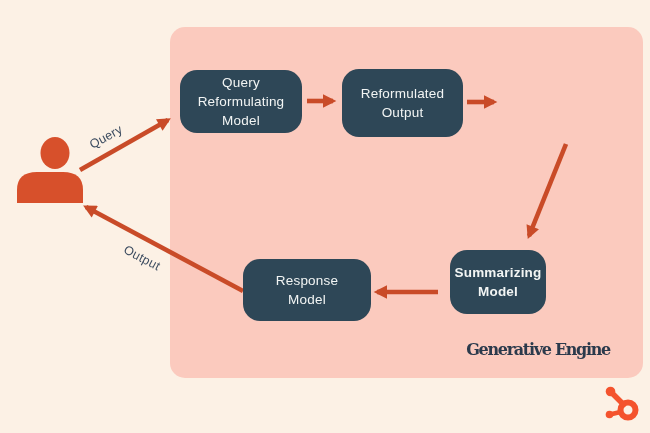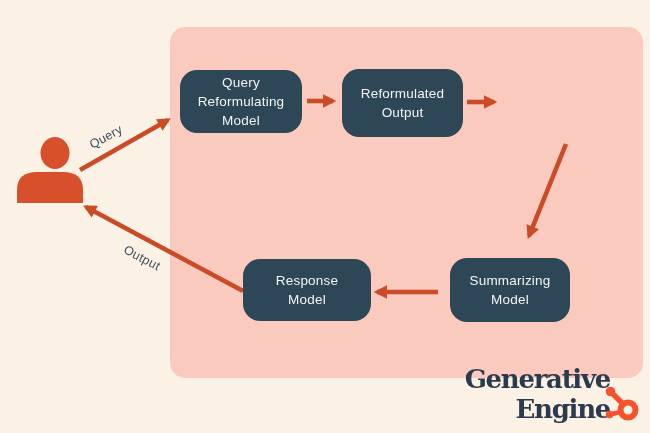--- a/index.html
+++ b/index.html
@@ -18,32 +18,32 @@
   .ahead{fill:var(--arrow,#c94b28);}
   .node{
     position:absolute;display:flex;align-items:center;justify-content:center;
     background:var(--node-fill,#2e4757);border-radius:17px;
     color:var(--node-text,#f2f5f4);font-size:13.5px;line-height:19px;
     text-align:center;white-space:pre-line;letter-spacing:.2px;
   }
   .n1{left:180px;top:70px;width:122px;height:63px;}
   .n2{left:342px;top:69px;width:121px;height:68px;}
   .n3{left:503px;top:68px;width:124px;height:67px;}
-  .n4{left:450px;top:258px;width:120px;height:64px;}
+  .n4{left:450px;top:250px;width:96px;height:64px;font-weight:bold;}
   .n5{left:243px;top:259px;width:128px;height:62px;}
   .edge-label{
     position:absolute;color:var(--edge-label-text,#3c4c60);
     font-size:12.5px;text-align:center;letter-spacing:.3px;
   }
   .lbl-query{left:82px;top:128px;width:48px;height:18px;line-height:18px;transform:rotate(-29deg);}
   .lbl-output{left:114px;top:249px;width:56px;height:18px;line-height:18px;transform:rotate(28deg);}
   .title{
     position:absolute;left:378px;top:340px;width:232px;text-align:right;
-    font-family:"DejaVu Serif",serif;font-weight:bold;font-size:26px;
-    letter-spacing:-1.3px;color:var(--title-text,#2b3a4c);margin-top:24px;
+    font-family:"DejaVu Serif",serif;font-weight:bold;font-size:16px;
+    letter-spacing:-1.3px;color:var(--title-text,#2b3a4c);
   }
   .person{position:absolute;left:16px;top:132px;}
   .person .fillpart{fill:var(--actor,#d7502b);}
   .logo{position:absolute;left:599px;top:383px;}
   .logo .stroke{stroke:var(--logo,#f4532d);fill:none;}
   .logo .dot{fill:var(--logo,#f4532d);}
 </style>
 </head>
 <body>
 

